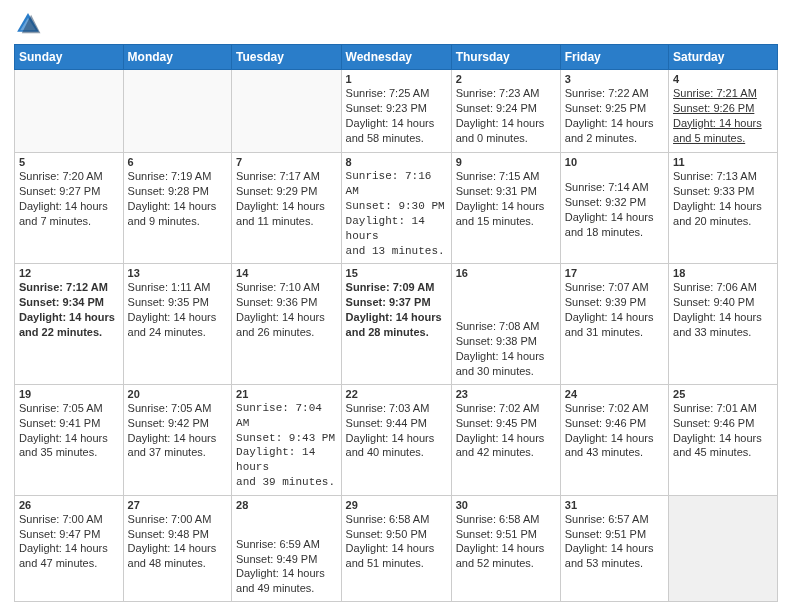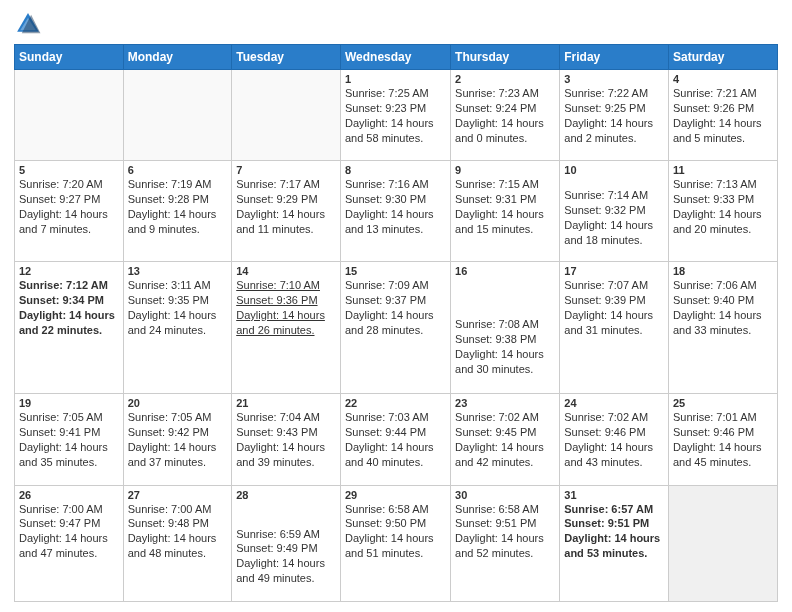--- a/index.html
+++ b/index.html
@@ -157,21 +157,21 @@
             </td>
             <td>
               <div class="day-num">3</div>
               <div class="cell-text" style="white-space: pre-line;">Sunrise: 7:22 AM
 Sunset: 9:25 PM
 Daylight: 14 hours
 and 2 minutes.</div>
             </td>
             <td>
               <div class="day-num">4</div>
-              <div class="cell-text" style="white-space: pre-line;">Sunrise: 7:21 AM
+              <div class="cell-text" style="white-space: pre-line; text-decoration: underline;">Sunrise: 7:21 AM
 Sunset: 9:26 PM
 Daylight: 14 hours
 and 5 minutes.</div>
             </td>
           </tr>
           <tr>
             <td>
               <div class="day-num">5</div>
               <div class="cell-text" style="white-space: pre-line;">Sunrise: 7:20 AM
 Sunset: 9:27 PM
@@ -187,21 +187,21 @@
             </td>
             <td>
               <div class="day-num">7</div>
               <div class="cell-text" style="white-space: pre-line;">Sunrise: 7:17 AM
 Sunset: 9:29 PM
 Daylight: 14 hours
 and 11 minutes.</div>
             </td>
             <td>
               <div class="day-num">8</div>
-              <div class="cell-text" style="white-space: pre-line;">Sunrise: 7:16 AM
+              <div class="cell-text" style="white-space: pre-line; font-family: Liberation Mono, monospace;">Sunrise: 7:16 AM
 Sunset: 9:30 PM
 Daylight: 14 hours
 and 13 minutes.</div>
             </td>
             <td>
               <div class="day-num">9</div>
               <div class="cell-text" style="white-space: pre-line;">Sunrise: 7:15 AM
 Sunset: 9:31 PM
 Daylight: 14 hours
 and 15 minutes.</div>
@@ -224,35 +224,35 @@
           <tr>
             <td>
               <div class="day-num">12</div>
               <div class="cell-text" style="white-space: pre-line; font-weight: bold;">Sunrise: 7:12 AM
 Sunset: 9:34 PM
 Daylight: 14 hours
 and 22 minutes.</div>
             </td>
             <td>
               <div class="day-num">13</div>
-              <div class="cell-text" style="white-space: pre-line;">Sunrise: 3:11 AM
+              <div class="cell-text" style="white-space: pre-line;">Sunrise: 1:11 AM
 Sunset: 9:35 PM
 Daylight: 14 hours
 and 24 minutes.</div>
             </td>
             <td>
               <div class="day-num">14</div>
-              <div class="cell-text" style="white-space: pre-line; text-decoration: underline;">Sunrise: 7:10 AM
+              <div class="cell-text" style="white-space: pre-line;">Sunrise: 7:10 AM
 Sunset: 9:36 PM
 Daylight: 14 hours
 and 26 minutes.</div>
             </td>
             <td>
               <div class="day-num">15</div>
-              <div class="cell-text" style="white-space: pre-line;">Sunrise: 7:09 AM
+              <div class="cell-text" style="white-space: pre-line; font-weight: bold;">Sunrise: 7:09 AM
 Sunset: 9:37 PM
 Daylight: 14 hours
 and 28 minutes.</div>
             </td>
             <td>
               <div class="day-num">16</div>
               <div class="cell-text" style="white-space: pre-line; margin-top: 40px;">Sunrise: 7:08 AM
 Sunset: 9:38 PM
 Daylight: 14 hours
 and 30 minutes.</div>
@@ -282,21 +282,21 @@
             </td>
             <td>
               <div class="day-num">20</div>
               <div class="cell-text" style="white-space: pre-line;">Sunrise: 7:05 AM
 Sunset: 9:42 PM
 Daylight: 14 hours
 and 37 minutes.</div>
             </td>
             <td>
               <div class="day-num">21</div>
-              <div class="cell-text" style="white-space: pre-line;">Sunrise: 7:04 AM
+              <div class="cell-text" style="white-space: pre-line; font-family: Liberation Mono, monospace;">Sunrise: 7:04 AM
 Sunset: 9:43 PM
 Daylight: 14 hours
 and 39 minutes.</div>
             </td>
             <td>
               <div class="day-num">22</div>
               <div class="cell-text" style="white-space: pre-line;">Sunrise: 7:03 AM
 Sunset: 9:44 PM
 Daylight: 14 hours
 and 40 minutes.</div>
@@ -354,21 +354,21 @@
             </td>
             <td>
               <div class="day-num">30</div>
               <div class="cell-text" style="white-space: pre-line;">Sunrise: 6:58 AM
 Sunset: 9:51 PM
 Daylight: 14 hours
 and 52 minutes.</div>
             </td>
             <td>
               <div class="day-num">31</div>
-              <div class="cell-text" style="white-space: pre-line; font-weight: bold;">Sunrise: 6:57 AM
+              <div class="cell-text" style="white-space: pre-line;">Sunrise: 6:57 AM
 Sunset: 9:51 PM
 Daylight: 14 hours
 and 53 minutes.</div>
             </td>
             <td class="shaded"></td>
           </tr>
         </tbody>
     </table>
   </div>
 </div>

